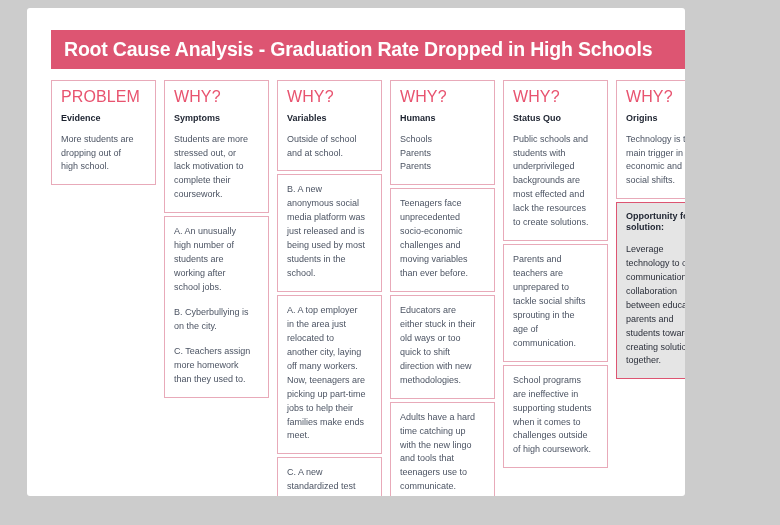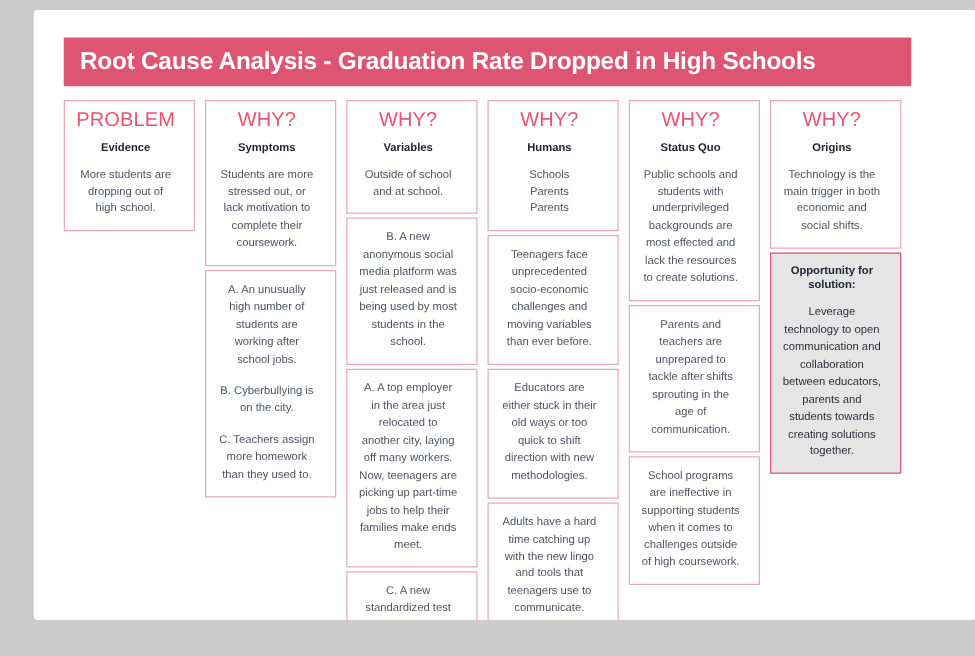--- a/index.html
+++ b/index.html
@@ -10,21 +10,21 @@
     width: 780px;
     height: 525px;
     background: #cccccc;
     font-family: "Liberation Sans", sans-serif;
     overflow: hidden;
   }
   #canvas {
     position: absolute;
     left: 27px;
     top: 8px;
-    width: 754px;
+    width: 658px;
     height: 488px;
     background: #ffffff;
     border-radius: 3px;
     overflow: hidden;
   }
   #header-bar {
     position: absolute;
     left: 24px;
     top: 22px;
     width: 678px;
@@ -54,21 +54,20 @@
     flex: 0 0 105px;
     display: flex;
     flex-direction: column;
     gap: 3px;
   }
   .box {
     border: 1px solid #e8aab9;
     background: #ffffff;
     padding: 8px 15px 10px 9px;
     box-sizing: border-box;
-    text-align: center;
   }
   .box.filled {
     background: #e5e5e5;
     border-color: #dd5572;
   }
   .col-title {
     color: #e8536f;
     font-size: 16px;
     font-weight: normal;
     margin: 0 0 7px 0;
@@ -167,21 +166,21 @@
           <p class="body-text">Adults have a hard time catching up with the new lingo and tools that teenagers use to communicate.</p>
         </div>
       </div>
       <div class="column">
         <div class="box">
           <div class="col-title">WHY?</div>
           <div class="col-subtitle">Status Quo</div>
           <p class="body-text">Public schools and students with underprivileged backgrounds are most effected and lack the resources to create solutions.</p>
         </div>
         <div class="box">
-          <p class="body-text">Parents and teachers are unprepared to tackle after shifts sprouting in the age of communication.</p>
+          <p class="body-text">Parents and teachers are unprepared to tackle social shifts sprouting in the age of communication.</p>
         </div>
         <div class="box">
           <p class="body-text">School programs are ineffective in supporting students when it comes to challenges outside of high coursework.</p>
         </div>
       </div>
       <div class="column">
         <div class="box">
           <div class="col-title">WHY?</div>
           <div class="col-subtitle">Origins</div>
           <p class="body-text">Technology is the main trigger in both economic and social shifts.</p>

